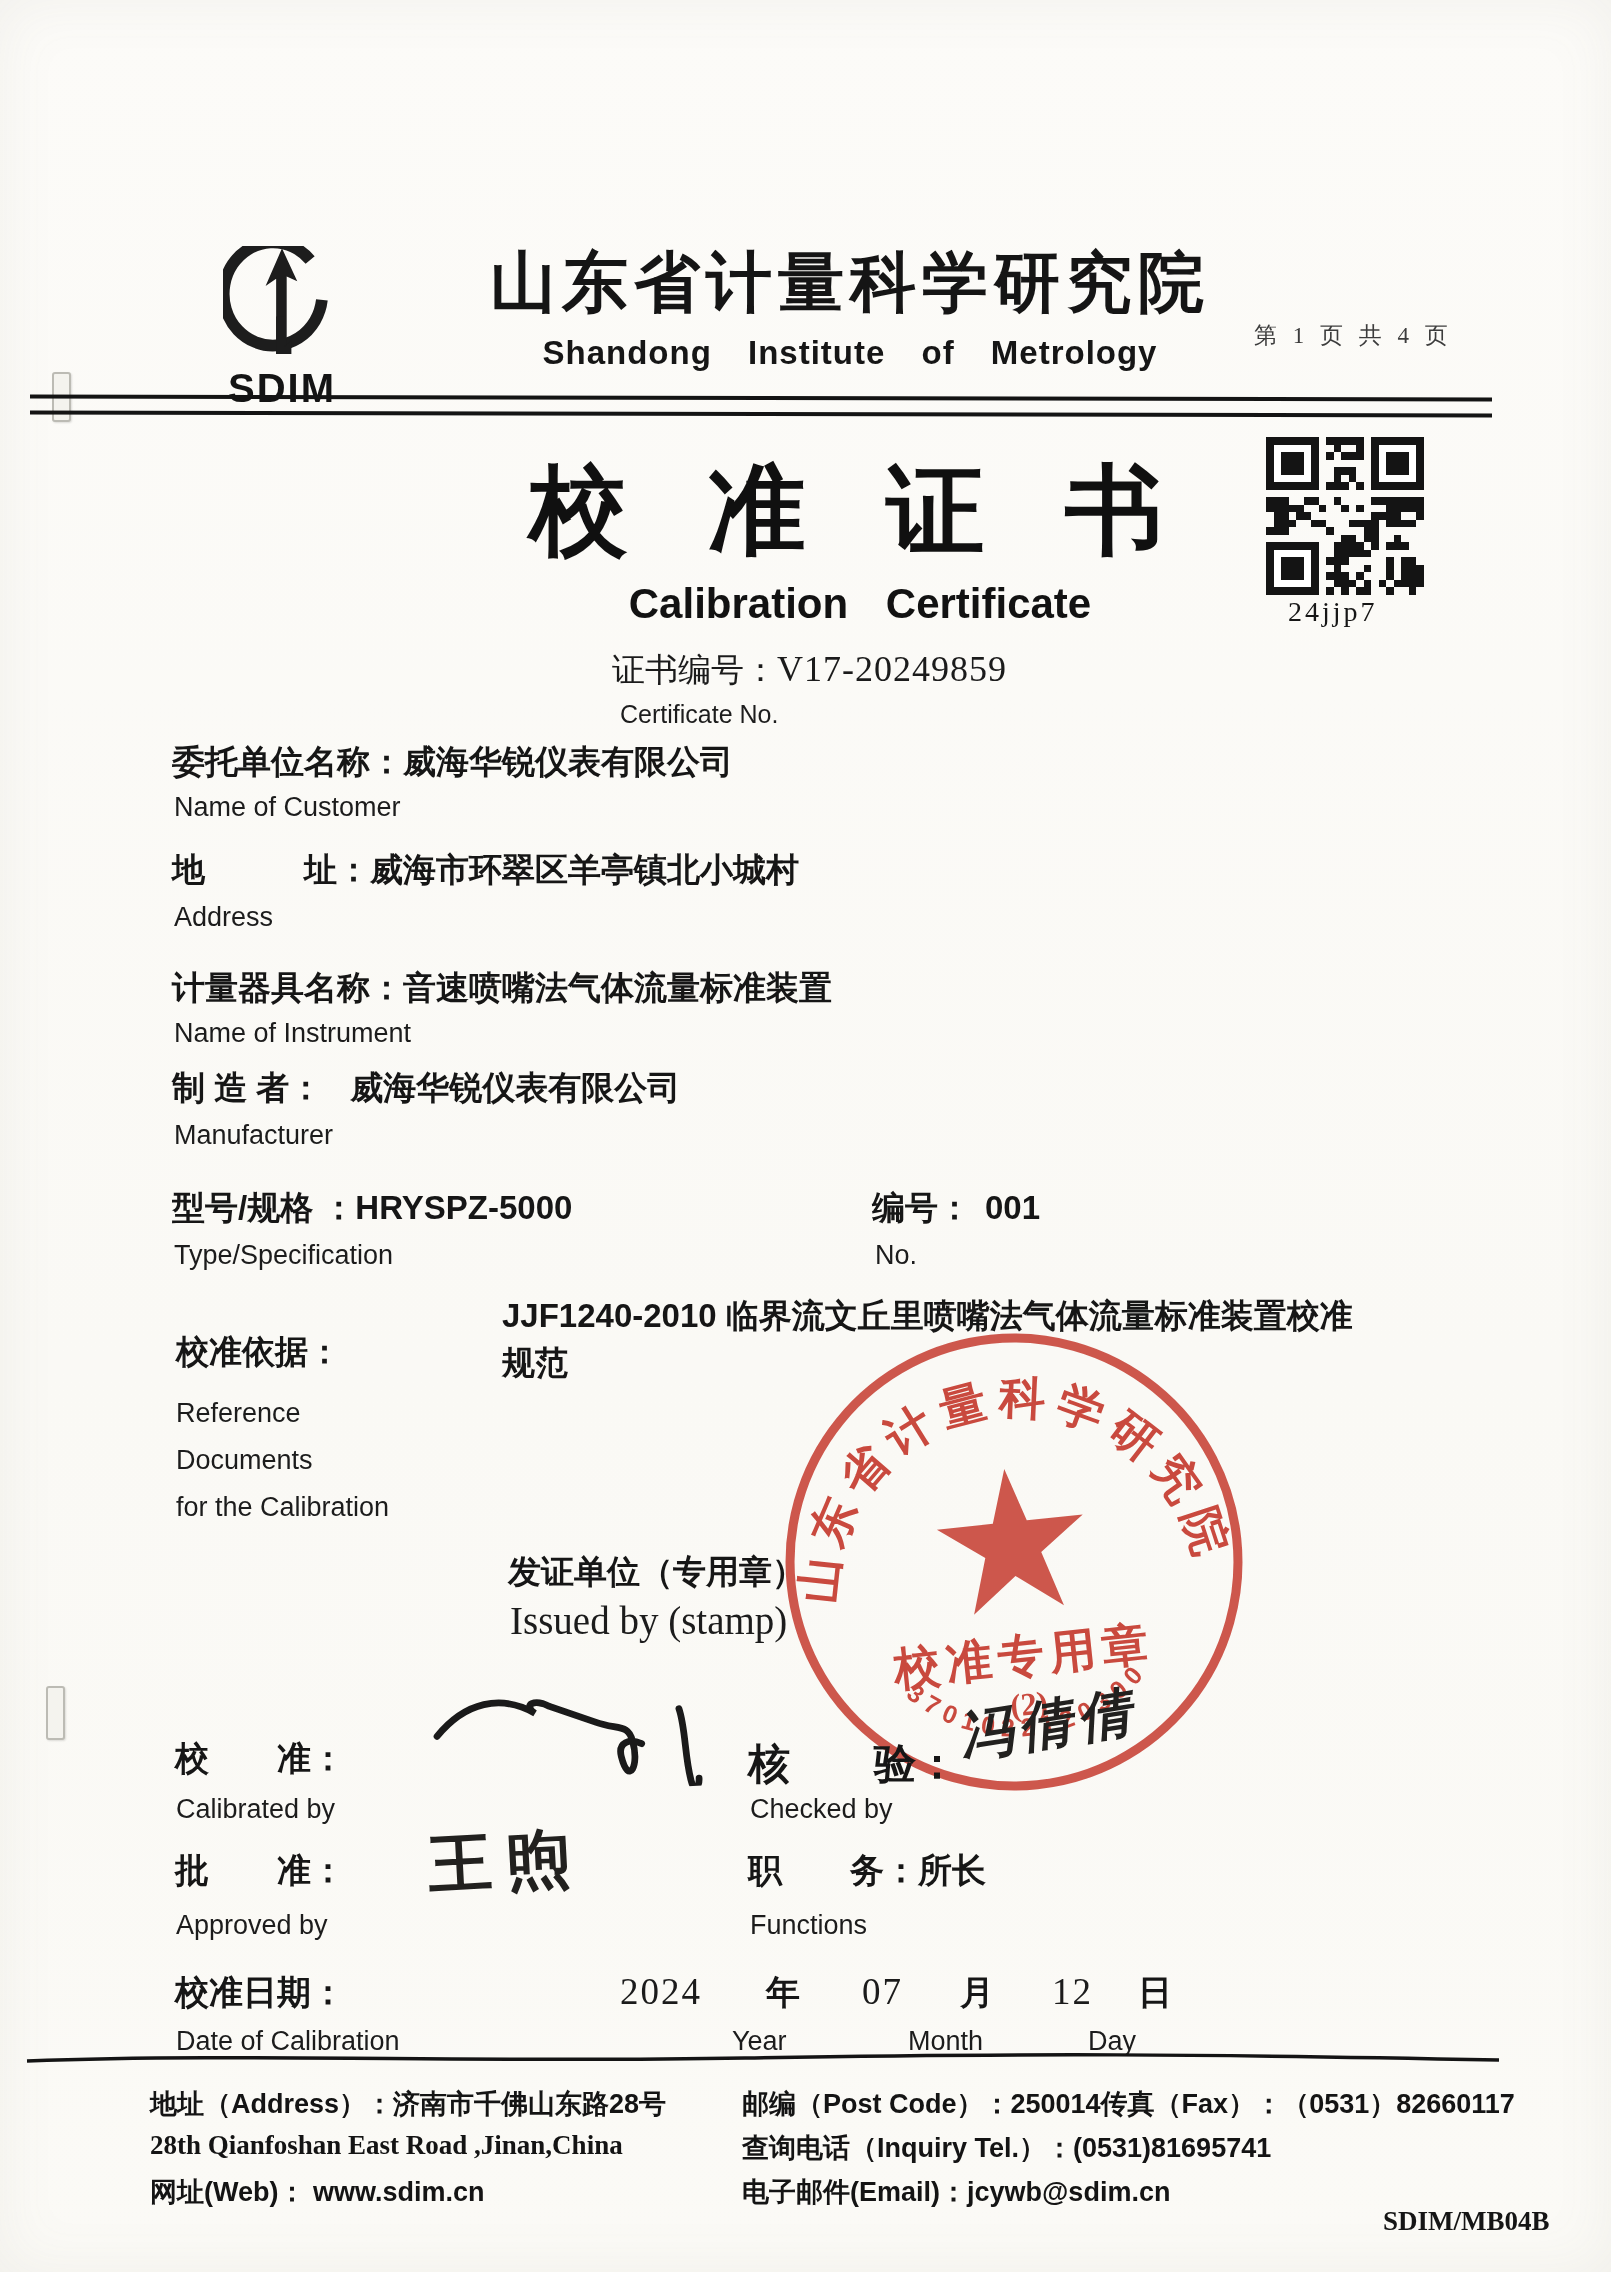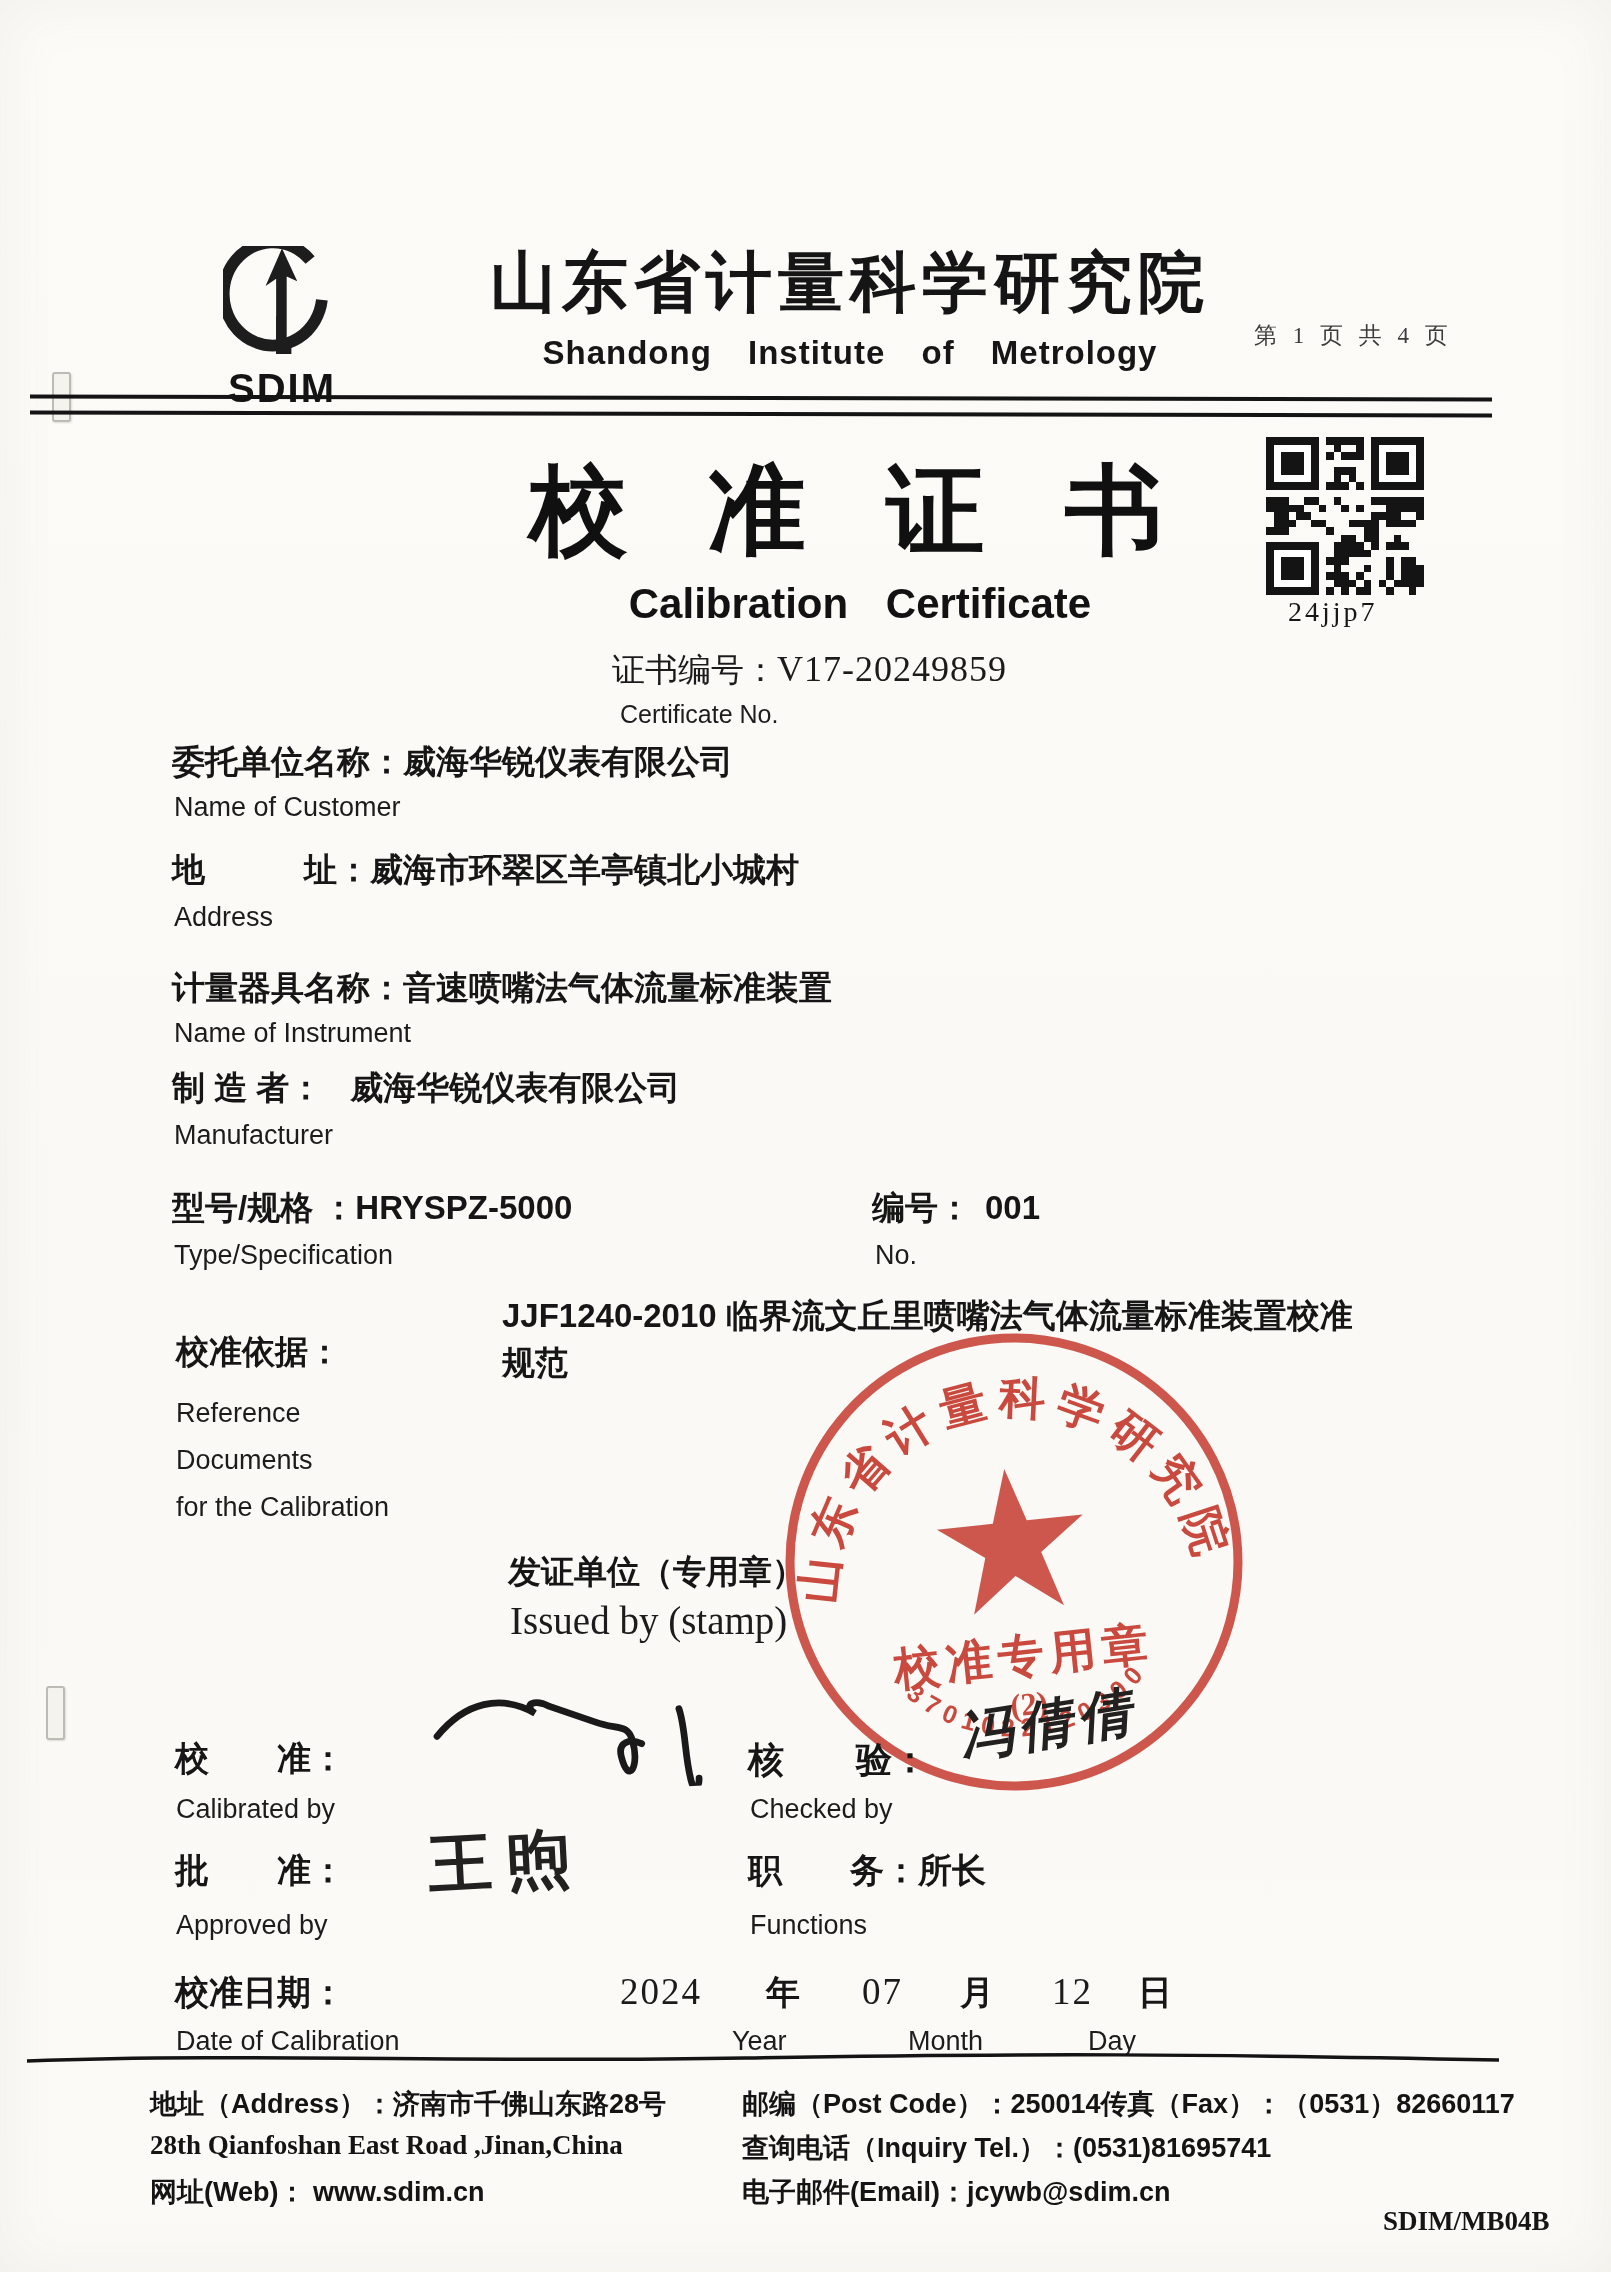--- a/index.html
+++ b/index.html
@@ -272,21 +272,21 @@
   </svg>
 
   <div class="abs cn-line" style="left:508px;top:1550px;">发证单位（专用章）</div>
   <div class="abs en-line serif-en" style="left:510px;top:1598px;font-size:39px;">Issued by (stamp)</div>
 
   <div class="abs cn-line" style="left:175px;top:1736px;font-size:34px;">校　　准：</div>
   <svg class="abs" style="left:428px;top:1672px;transform:rotate(-3deg);" width="300" height="120" viewBox="0 0 200 80">
     <path d="M6 38 C 26 16, 50 12, 72 26 C 64 20, 72 16, 82 22 L 112 34 C 126 40, 134 36, 136 48 C 140 64, 132 78, 128 58 C 126 48, 134 46, 142 50" fill="none" stroke="#1a1a1a" stroke-width="4.5" stroke-linecap="round"></path>
     <path d="M168 28 C 172 42, 170 62, 174 78 C 175 83, 179 81, 179 75" fill="none" stroke="#1a1a1a" stroke-width="4.5" stroke-linecap="round"></path>
   </svg>
-  <div class="abs cn-line" style="left:748px;top:1736px;font-size:36px;">核　　验：</div>
+  <div class="abs cn-line" style="left:748px;top:1736px;font-size:42px;">核　　验：</div>
   <div class="abs hand sig-checked">冯倩倩</div>
   <div class="abs en-line" style="left:176px;top:1794px;">Calibrated by</div>
   <div class="abs en-line" style="left:750px;top:1794px;">Checked by</div>
 
   <div class="abs cn-line" style="left:175px;top:1848px;font-size:34px;">批　　准：</div>
   <div class="abs hand sig-approved">王煦</div>
   <div class="abs cn-line" style="left:748px;top:1848px;font-size:34px;">
     <span>职　　务：</span><span>所长</span>
   </div>
   <div class="abs en-line" style="left:176px;top:1910px;">Approved by</div>

